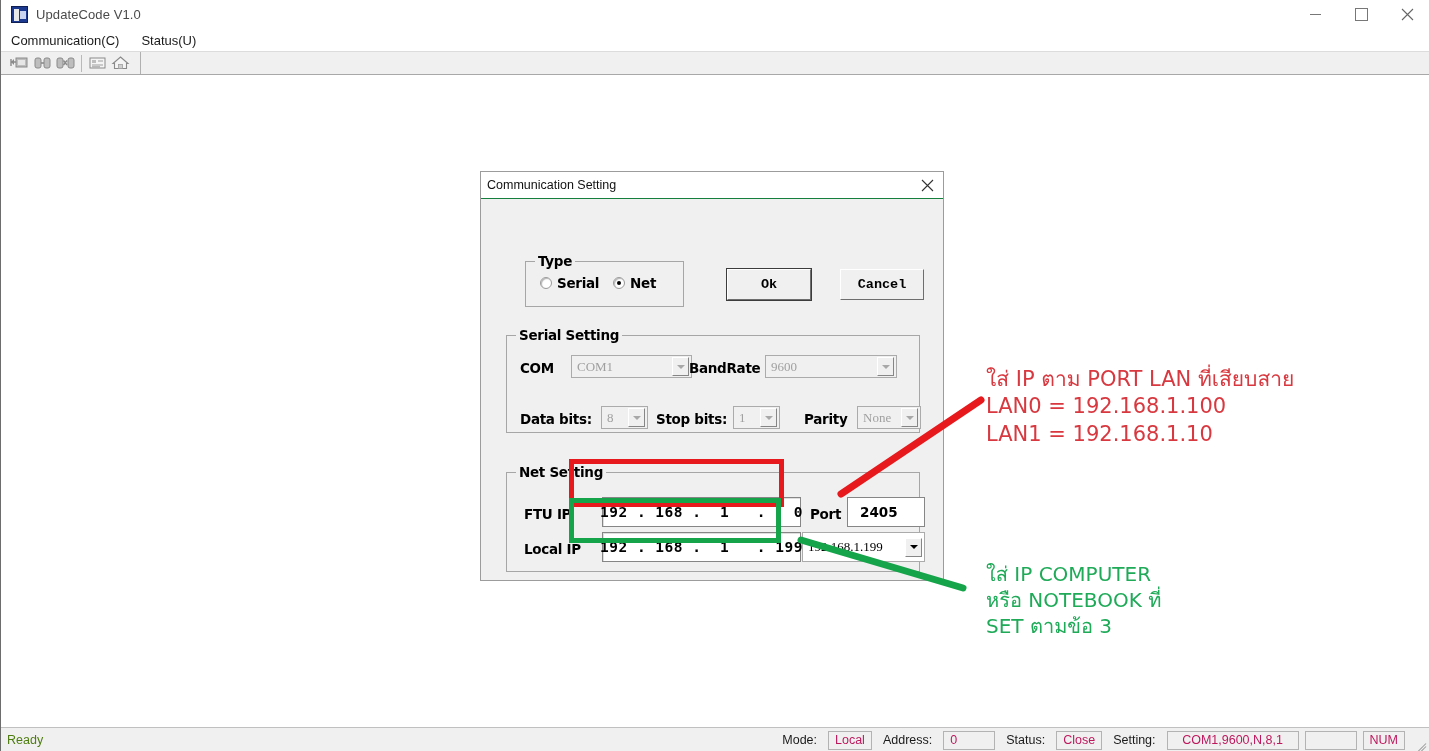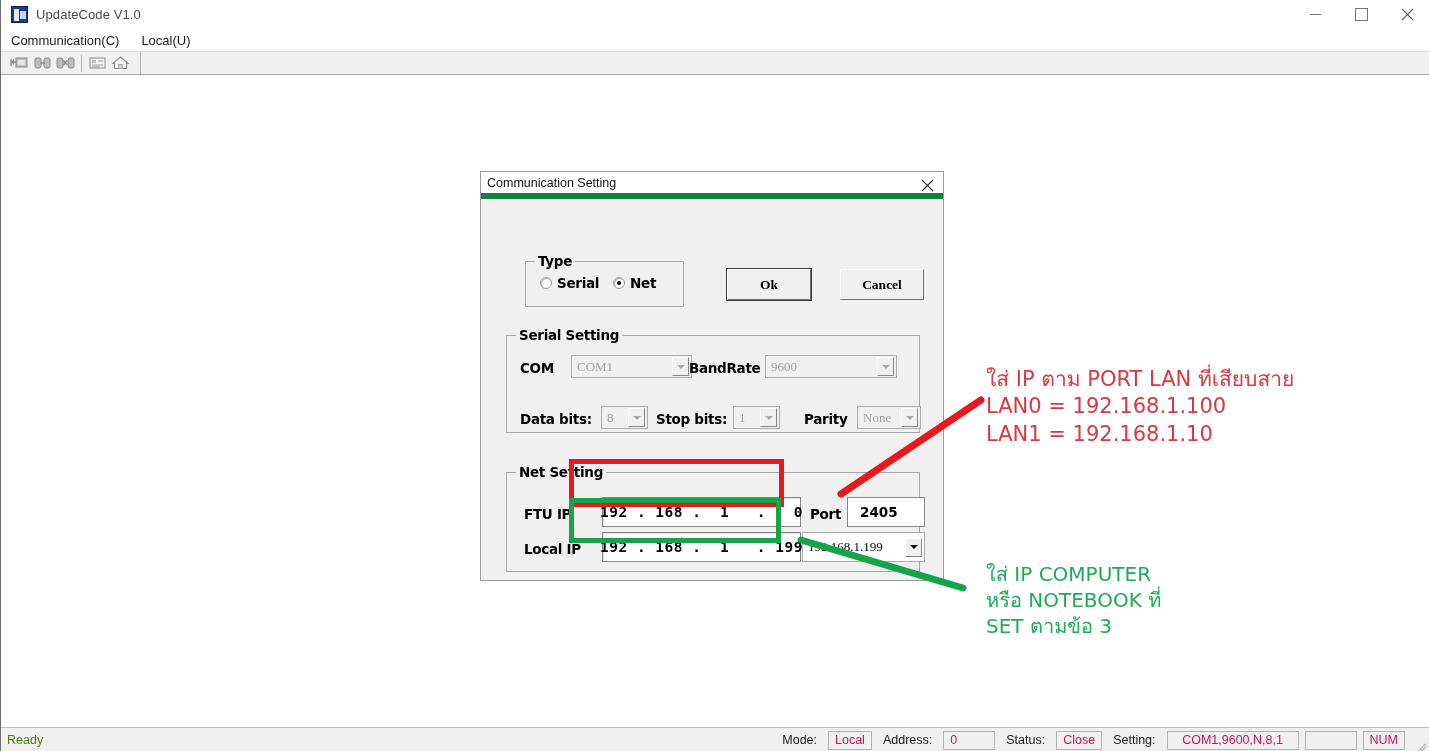--- a/index.html
+++ b/index.html
@@ -87,21 +87,21 @@
   }
 
   
   .dialog {
     position: absolute; left: 479px; top: 171px; width: 464px; height: 410px;
     background: #f0f0f0;
     border: 1px solid #9c9c9c;
     box-shadow: 0 0 0 0 rgba(0,0,0,0);
   }
   .dlg-title {
-    height: 27px; background: #ffffff; border-bottom: 6px solid #15803d;
+    height: 27px; background: #ffffff; border-bottom: 1px solid #15803d;
     display: flex; align-items: center; padding-left: 6px;
     position: relative;
   }
   .dlg-title-text { font-size: 12.5px; color: #111; }
   .dlg-close {
     position: absolute; right: 4px; top: 2px;
     width: 24px; height: 22px; display:flex; align-items:center; justify-content:center;
   }
   .dlg-body { position: relative; width: 100%; height: 382px; }
 
@@ -135,21 +135,21 @@
   .radio-label {
     font-size: 13.5px; font-weight: bold; color: #000;
     font-family: "DejaVu Sans", sans-serif; letter-spacing: -0.3px;
   }
 
   
   .btn {
     position: absolute;
     background: #f0f0f0;
     font-size: 13.5px; font-weight: bold; color: #000;
-    font-family: Liberation Serif, serif;
+    font-family: Liberation Mono, monospace;
     display: flex; align-items: center; justify-content: center;
     border-top: 1px solid #ffffff;
     border-left: 1px solid #ffffff;
     border-right: 1px solid #6e6e6e;
     border-bottom: 1px solid #6e6e6e;
   }
   #ok-button {
     left: 246px; top: 70px; width: 84px; height: 31px;
     outline: 1px solid #3c3c3c; outline-offset: 0px;
   }
@@ -269,21 +269,21 @@
       <div class="win-btn wb-close">
         <svg width="13" height="13" viewBox="0 0 13 13">
             <path d="M1 1 L12 12 M12 1 L1 12" stroke="#666" stroke-width="1.1" fill="none"></path>
           </svg>
       </div>
     </div>
   </div>
 
   <div class="menubar">
     <div class="menu-item">Communication(C)</div>
-    <div class="menu-item">Local(U)</div>
+    <div class="menu-item">Status(U)</div>
   </div>
 
   <div class="toolbar">
     <div class="tb-btn">
       <svg width="19" height="16" viewBox="0 0 19 16">
         <rect x="6" y="3" width="11" height="9" fill="#bdbdbd" stroke="#8a8a8a"></rect>
         <rect x="8" y="5" width="7" height="5" fill="#e6e6e6"></rect>
         <path d="M6 7 L1 7 M1 4 L1 11" stroke="#8a8a8a" stroke-width="1.4" fill="none"></path>
         <path d="M1 7 L4 4 L4 10 Z" fill="#8a8a8a"></path>
       </svg>

